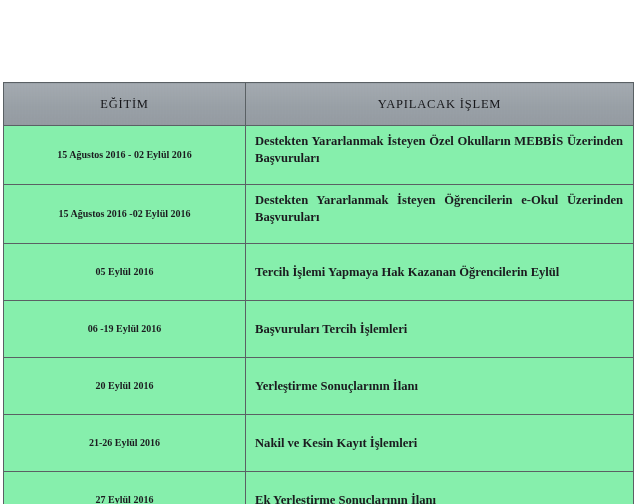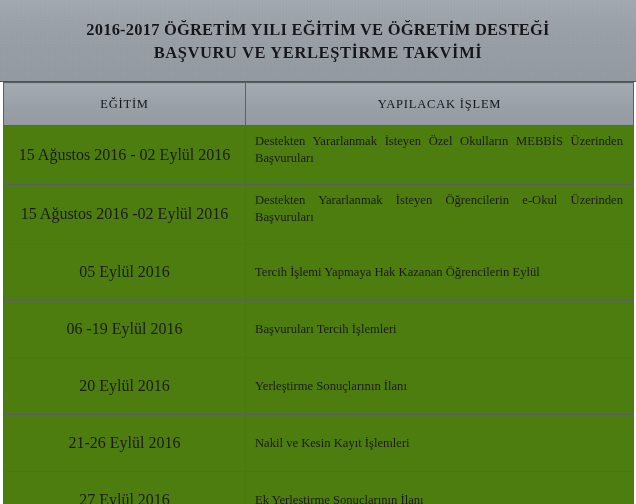--- a/index.html
+++ b/index.html
@@ -88,26 +88,27 @@
       repeating-linear-gradient(90deg, rgba(255,255,255,0.045) 0px, rgba(0,0,0,0.04) 1px, rgba(255,255,255,0.03) 2px, rgba(0,0,0,0.02) 3px),
       linear-gradient(180deg, #a6adb3 0%, #9ba2a9 50%, #959ca3 100%);
     font-weight: normal;
     font-size: 12.5px;
     letter-spacing: 0.8px;
     color: #161619;
     text-align: center;
   }
 
   tbody td {
-    background: #4d7c0f;
+    background: #86efac;
+    font-weight: bold;
   }
 
   td.date-cell {
     text-align: center;
-    font-size: 16px;
+    font-size: 10px;
     padding: 4px 6px;
     line-height: 1.35;
   }
 
   td.task-cell {
     text-align: justify;
     text-align-last: left;
     font-size: 12.6px;
     line-height: 1.35;
     padding: 5px 10px 5px 9px;
@@ -128,24 +129,20 @@
   }
 
   tr.tall td { height: 46px; }
   tr.std  td { height: 46px; }
 </style>
 </head>
 <body>
 
 <div class="page">
 
-  <div class="title-band">
-    <div class="title-line">2016-2017 ÖĞRETİM YILI EĞİTİM VE ÖĞRETİM DESTEĞİ</div>
-    <div class="title-line second">BAŞVURU VE YERLEŞTİRME TAKVİMİ</div>
-  </div>
 
   <table class="cal-table">
     <colgroup>
       <col class="c-date">
       <col class="c-task">
     </colgroup>
     <thead>
       <tr>
         <th>EĞİTİM</th>
         <th>YAPILACAK İŞLEM</th>

